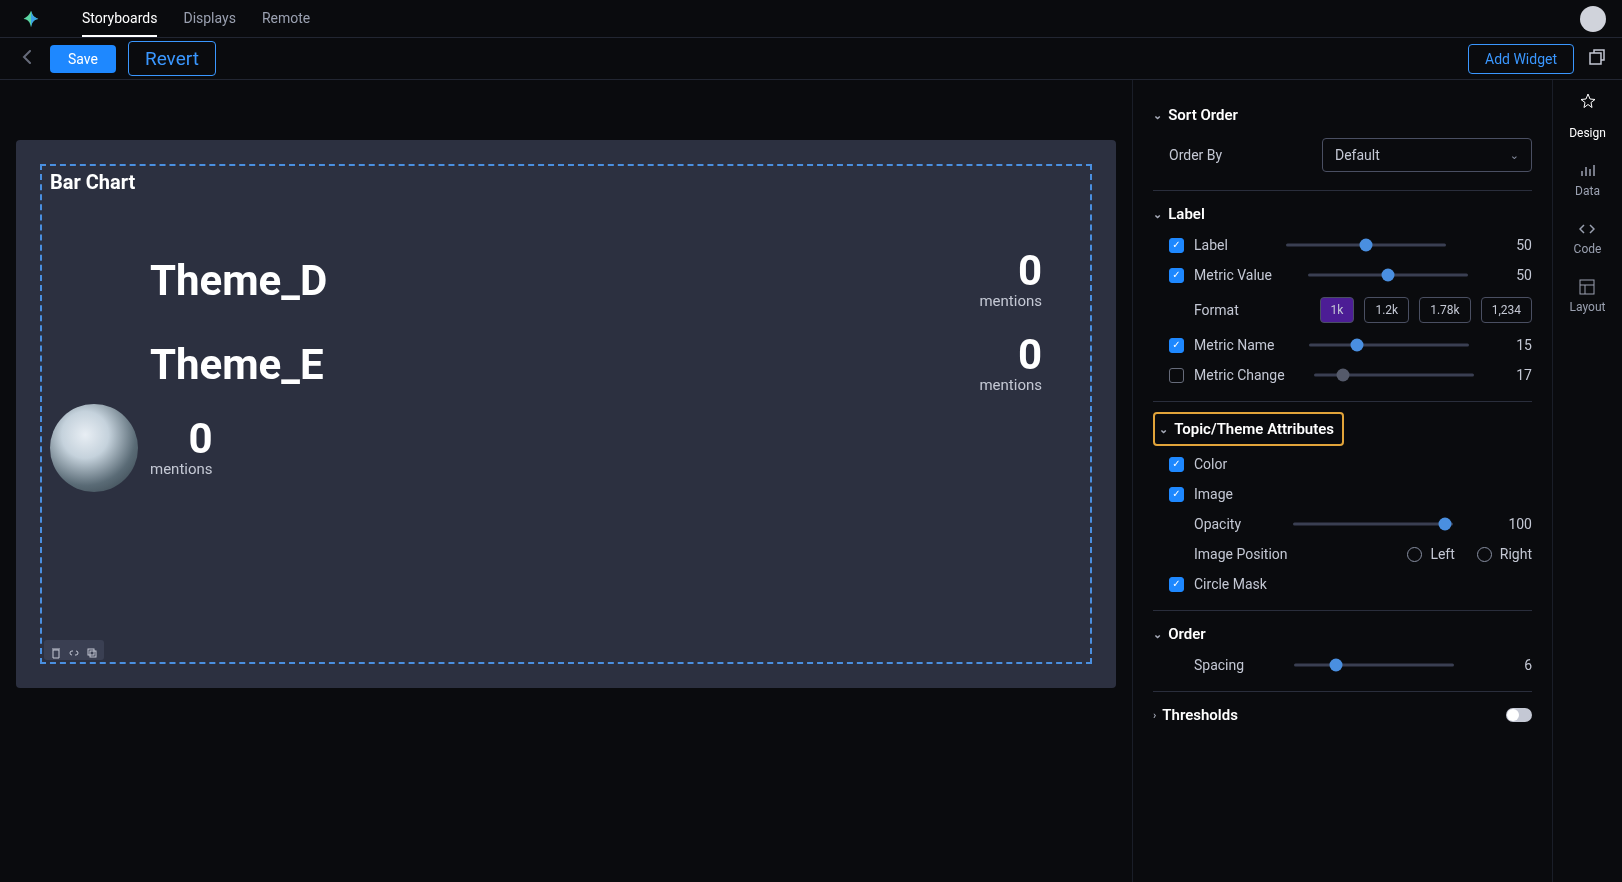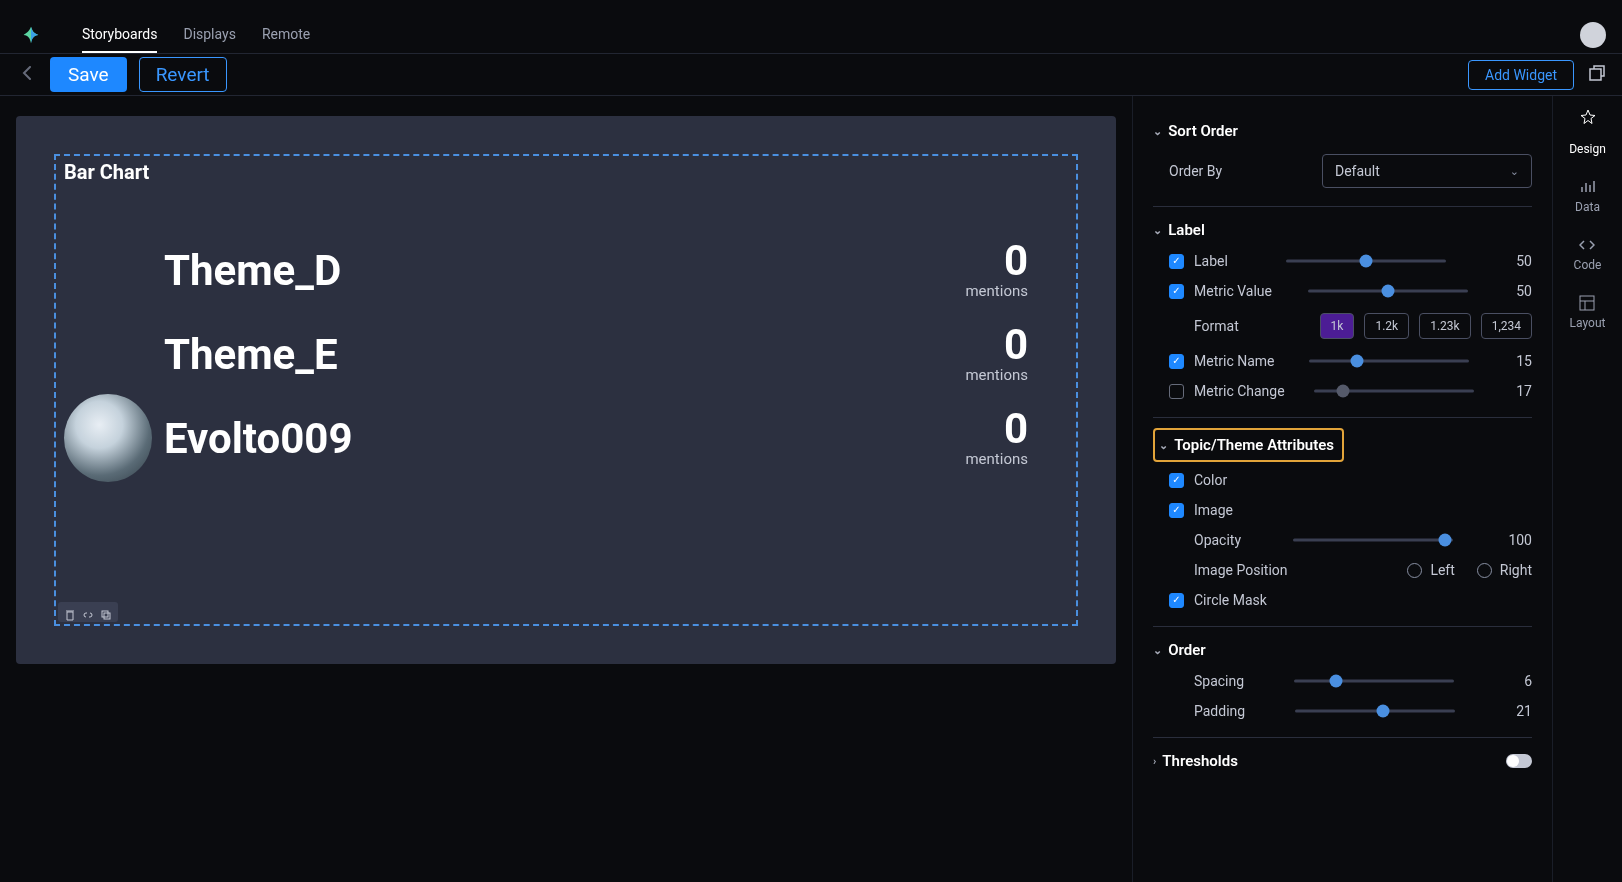--- a/index.html
+++ b/index.html
@@ -10,49 +10,49 @@
     --text:#ffffff;
     --muted:#9aa0b0;
     --blue:#1e88ff;
     --blue-bright:#3a97ff;
     --accent-orange:#e2a43a;
   }
   *{box-sizing:border-box;font-family:-apple-system,BlinkMacSystemFont,"Segoe UI",Roboto,Arial,sans-serif;}
   html,body{margin:0;padding:0;width:1622px;height:882px;background:var(--bg);color:var(--text);overflow:hidden;}
   
   
-  .topnav{height:38px;border-bottom:1px solid #222632;display:flex;align-items:center;padding:0 16px 0 20px;margin-top:16px;}
+  .topnav{height:38px;border-bottom:1px solid #222632;display:flex;align-items:center;padding:0 16px 0 20px;}
   .logo{width:22px;height:22px;position:relative;margin-right:40px;}
   .logo svg{display:block;}
   .navlinks{display:flex;gap:26px;height:100%;align-items:center;}
   .navlink{font-size:14px;color:var(--muted);cursor:pointer;height:100%;display:flex;align-items:center;border-bottom:2px solid transparent;}
   .navlink.active{color:#fff;border-bottom:2px solid #fff;}
   .nav-right{margin-left:auto;display:flex;align-items:center;gap:14px;}
   .avatar{width:26px;height:26px;border-radius:50%;background:#d0d3db;}
   
   
   .toolbar{height:42px;border-bottom:1px solid #222632;display:flex;align-items:center;padding:0 16px;gap:12px;}
   .back-chev{color:#666b7a;font-size:16px;padding:0 6px;cursor:pointer;}
-  .btn-save{background:var(--blue);color:#fff;border:none;padding:6px 18px;border-radius:4px;font-size:19px;cursor:pointer;}
+  .btn-save{background:var(--blue);color:#fff;border:none;padding:6px 18px;border-radius:4px;font-size:14px;cursor:pointer;}
   .btn-revert{background:transparent;color:var(--blue-bright);border:1px solid var(--blue-bright);padding:5px 16px;border-radius:4px;font-size:19px;cursor:pointer;text-align:right;}
   .toolbar-right{margin-left:auto;display:flex;align-items:center;gap:14px;}
   .btn-addwidget{background:transparent;color:var(--blue-bright);border:1px solid var(--blue-bright);padding:6px 16px;border-radius:4px;font-size:14px;cursor:pointer;}
   .expand-ico{color:#c4c8d4;cursor:pointer;}
   
   
   .main{display:flex;height:calc(882px - 80px);}
   .canvas-wrap{flex:1;padding:20px 16px 16px 16px;}
   .side-panel{width:420px;border-left:1px solid #1a1e28;padding:12px 20px 20px 20px;overflow-y:auto;}
   .right-rail{width:70px;border-left:1px solid #1a1e28;display:flex;flex-direction:column;align-items:center;padding-top:12px;gap:22px;}
   .rail-item{display:flex;flex-direction:column;align-items:center;gap:4px;color:var(--muted);font-size:12px;cursor:pointer;}
   .rail-item.active{color:#fff;gap:16px;}
   .rail-ico{width:18px;height:18px;display:flex;align-items:center;justify-content:center;}
   
   
-  .canvas{background:var(--panel);border-radius:4px;height:548px;padding:38px;position:relative;}
+  .canvas{background:var(--panel);border-radius:4px;height:548px;padding:24px;position:relative;margin-top:40px;}
   .widget{border:2px dashed #4a8fe0;height:100%;padding:4px 8px 8px 8px;position:relative;}
   .widget-title{font-size:20px;font-weight:700;color:#fff;}
   .chart-rows{padding:56px 40px 0 100px;display:flex;flex-direction:column;gap:24px;}
   .chart-row{display:flex;align-items:center;justify-content:space-between;position:relative;}
   .row-label{font-size:42px;font-weight:700;color:#fff;}
   .row-metric{text-align:right;}
   .row-value{font-size:42px;font-weight:700;color:#fff;line-height:1;}
   .row-unit{font-size:15px;color:#c4c8d4;}
   .row-img{position:absolute;left:-100px;width:88px;height:88px;border-radius:50%;background:radial-gradient(circle at 40% 35%,#e8eef4 0%,#c5d2dc 30%,#5a6b76 65%,#2b3740 100%);top:50%;transform:translateY(-50%);}
   .widget-tools{position:absolute;left:2px;bottom:2px;background:#3a3f52;border-radius:3px;padding:4px 6px;display:flex;gap:6px;}
@@ -148,21 +148,20 @@
           <div class="chart-row">
             <span class="row-label">Theme_E</span>
             <div class="row-metric">
               <div class="row-value">0</div>
               <div class="row-unit">mentions</div>
             </div>
           </div>
 
           <div class="chart-row">
             <div class="row-img"></div>
-            <span class="row-label">Evolto009</span>
             <div class="row-metric">
               <div class="row-value">0</div>
               <div class="row-unit">mentions</div>
             </div>
           </div>
 
         </div>
         <div class="widget-tools">
           <span class="tool-ico"><svg viewBox="0 0 12 12" width="12" height="12">
                 <path d="M3 3h6v8H3zM2 2h8" stroke="#c4c8d4" stroke-width="1" fill="none"></path>
@@ -219,21 +218,21 @@
               <div class="slider-track"></div>
               <div class="slider-thumb" style="left:50%;"></div>
             </div>
           <span class="prop-val">50</span>
         </div>
         <div class="prop-row">
           <span class="prop-label" style="flex:0 0 auto;margin-left:25px;">Format</span>
           <div class="segbtns" style="margin-left:auto;">
             <button class="segbtn active">1k</button>
             <button class="segbtn">1.2k</button>
-            <button class="segbtn">1.23k</button>
+            <button class="segbtn">1.78k</button>
             <button class="segbtn">1,234</button>
           </div>
         </div>
         <div class="prop-row">
           <span class="checkbox checked"></span>
           <span>Metric Name</span>
           <div class="slider" style="margin-left:auto;">
               <div class="slider-track"></div>
               <div class="slider-thumb" style="left:30%;"></div>
             </div>
@@ -295,28 +294,20 @@
         <span>Order</span>
       </div>
       <div class="sec-body">
         <div class="prop-row">
           <span style="margin-left:25px;">Spacing</span>
           <div class="slider" style="margin-left:auto;">
               <div class="slider-track"></div>
               <div class="slider-thumb" style="left:26%;"></div>
             </div>
           <span class="prop-val">6</span>
-        </div>
-        <div class="prop-row">
-          <span style="margin-left:25px;">Padding</span>
-          <div class="slider" style="margin-left:auto;">
-              <div class="slider-track"></div>
-              <div class="slider-thumb" style="left:55%;"></div>
-            </div>
-          <span class="prop-val">21</span>
         </div>
       </div>
     </div>
 
     <div class="section">
       <div class="sec-head-row">
         <div class="sec-head" style="padding:4px 0;">
           <span class="chev">›</span>
           <span>Thresholds</span>
         </div>

